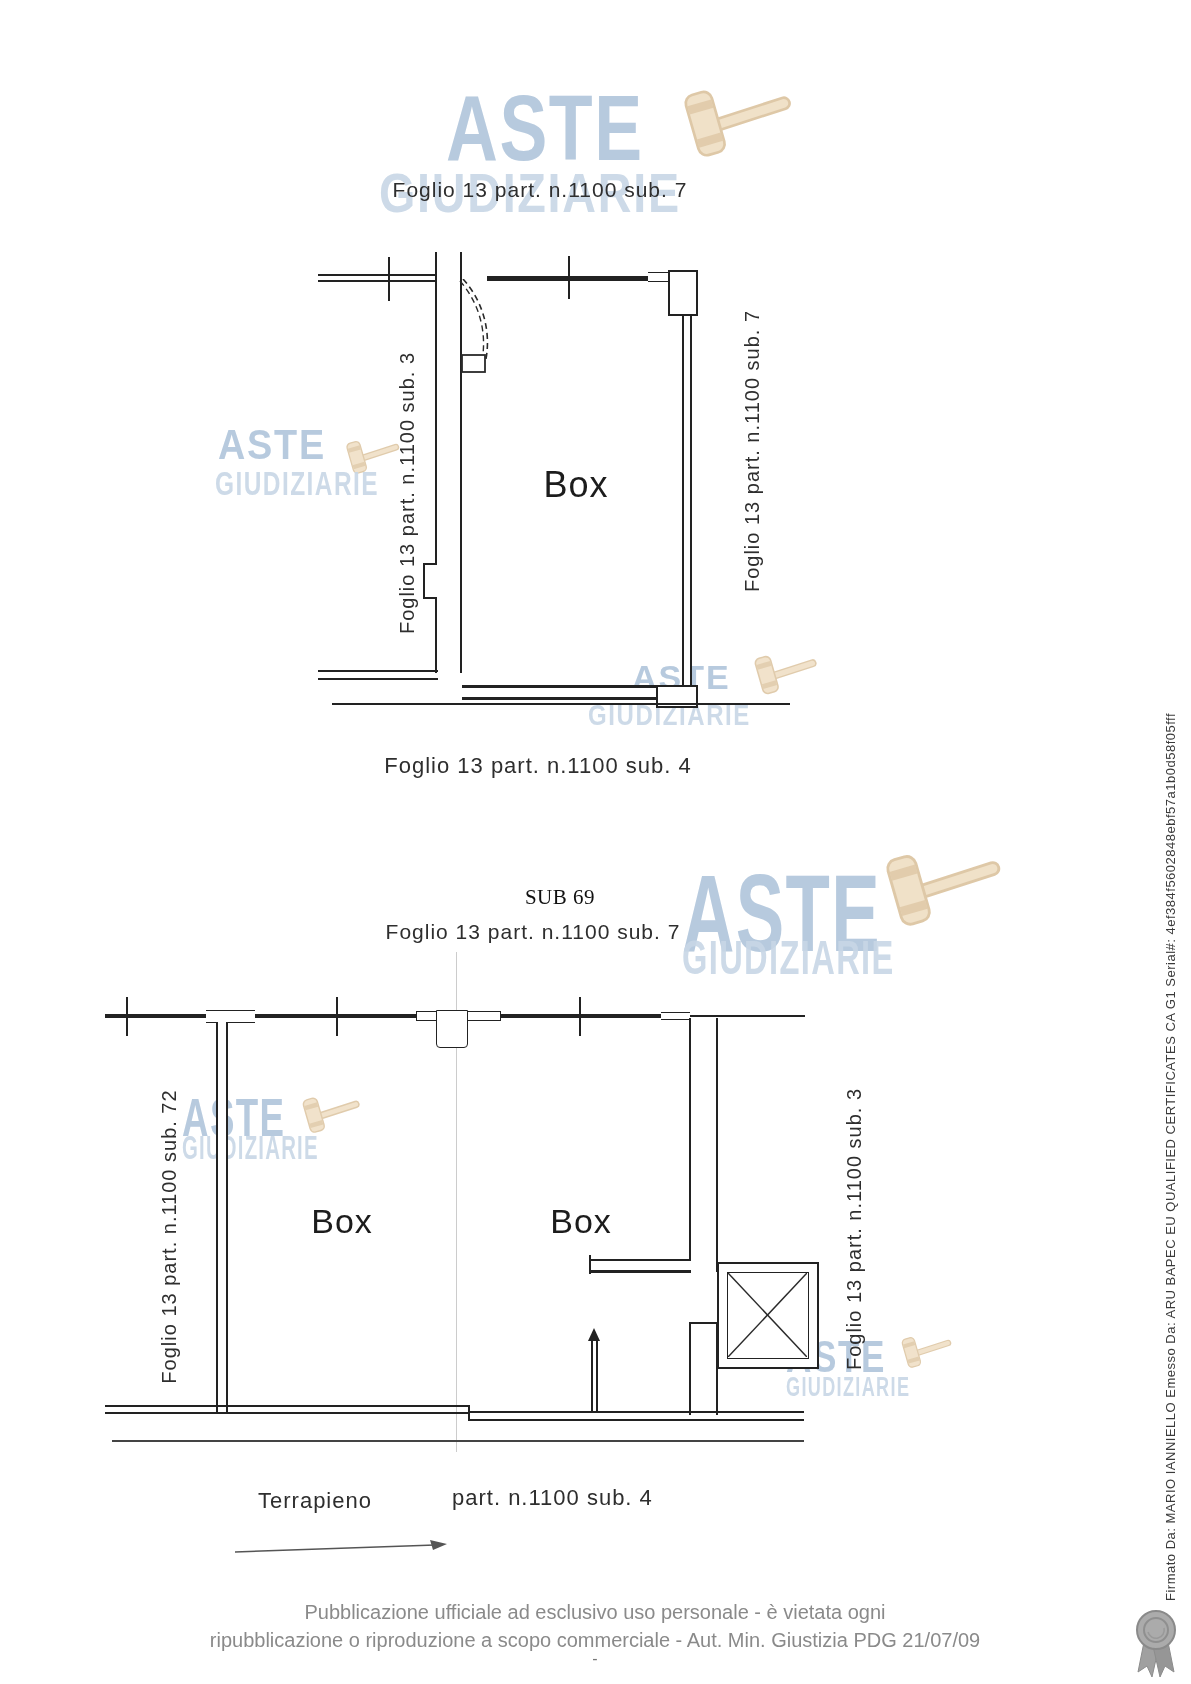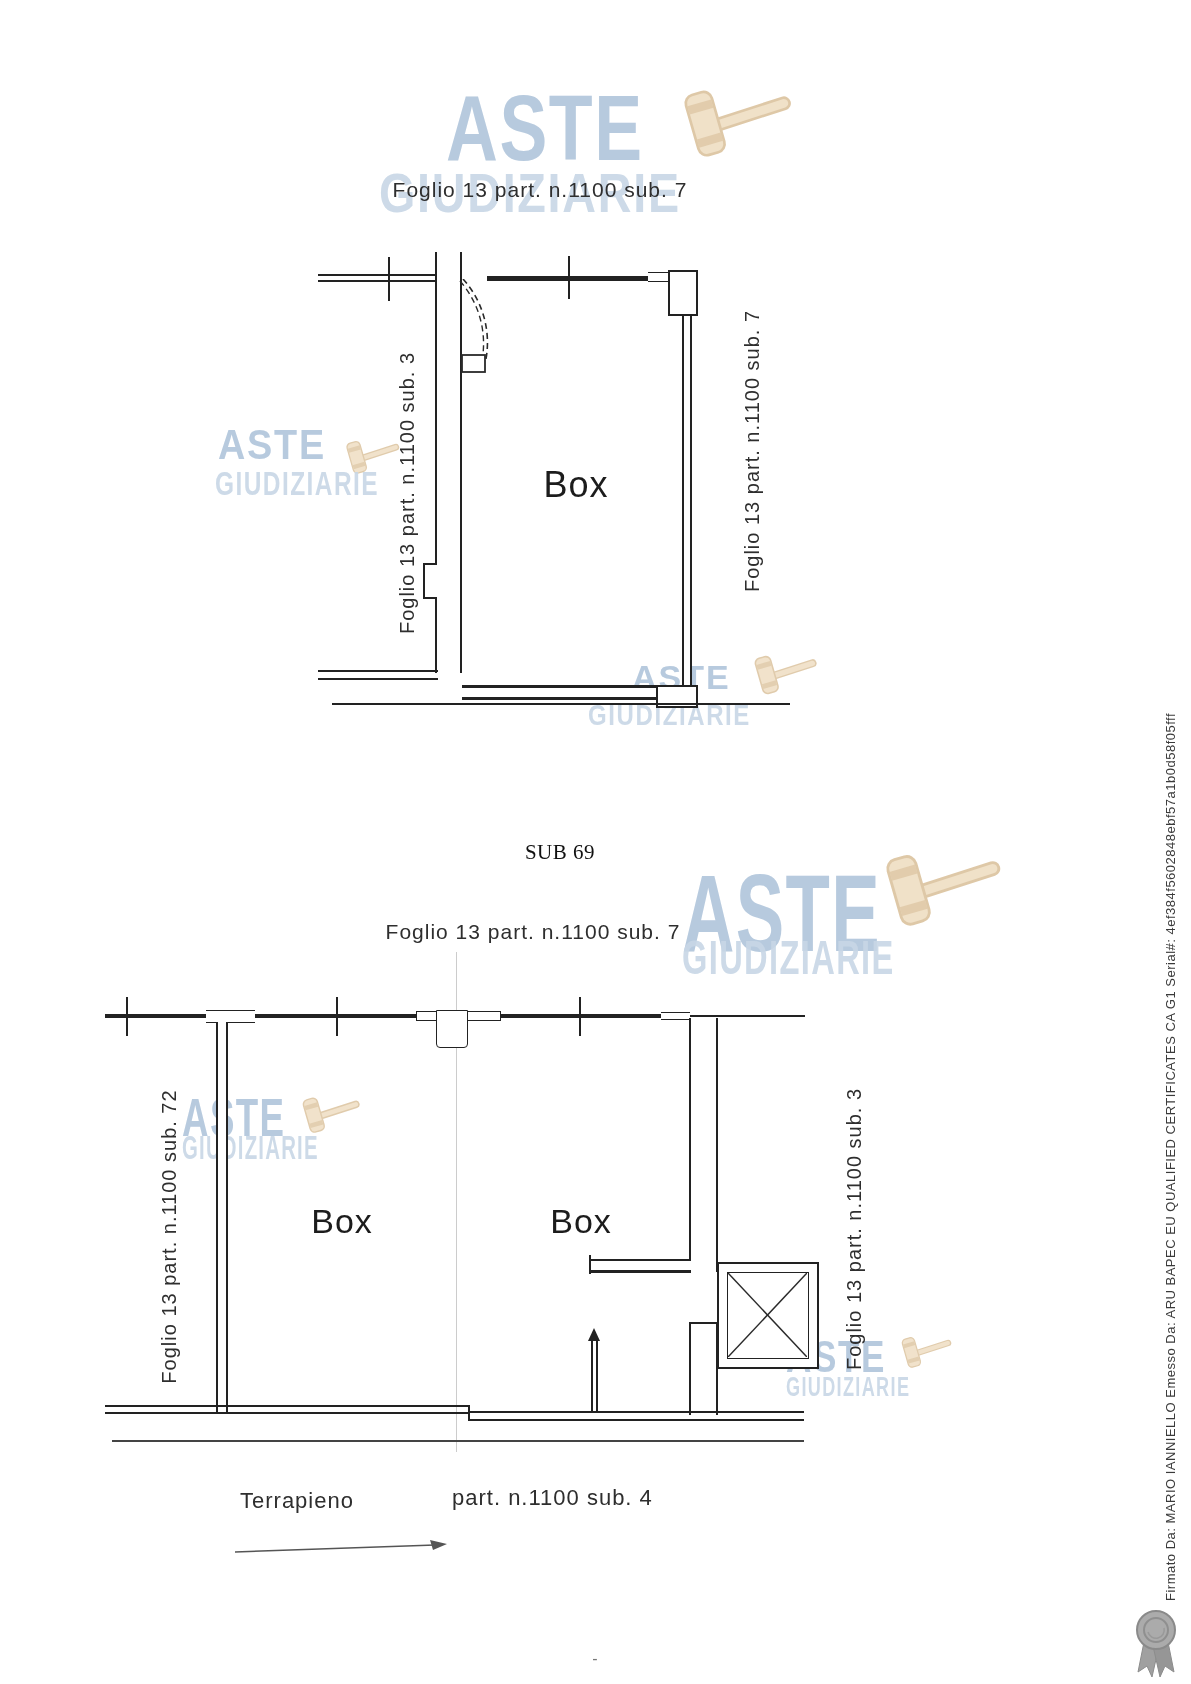--- a/index.html
+++ b/index.html
@@ -16,21 +16,21 @@
   .rot{position:absolute;display:flex;align-items:center;justify-content:center;white-space:nowrap;
        transform:rotate(-90deg);transform-origin:0 0;color:#2e2e2e;font-size:20px;letter-spacing:1px;z-index:3;}
   .wm{position:absolute;font-weight:bold;line-height:1;white-space:nowrap;transform-origin:0 0;z-index:1;opacity:.9;}
   .wm-aste{color:#b0c5db;letter-spacing:2px;}
   .wm-giud{color:#c8d7e6;letter-spacing:2px;}
   .wm-url{position:absolute;left:222px;top:1464px;font-weight:bold;font-size:80px;letter-spacing:-2px;
           color:#fdfdfd;z-index:1;white-space:nowrap;
           -webkit-text-stroke:1.6px #c7c7c7;
           text-shadow:1px 0 #cccccc,-1px 0 #cccccc,0 1px #cccccc,0 -1px #cccccc,3px 3px 4px #dedede;}
   .footer-line{color:#8a8a8a;font-size:20px;text-align:center;line-height:28px;}
-  .serif{font-family:"Liberation Serif",serif;}
+  .serif{font-family:"Liberation Serif",serif;margin-top:45px;}
   .sig{position:absolute;display:flex;align-items:center;white-space:nowrap;transform:rotate(-90deg);
        transform-origin:0 0;color:#3a3a3a;font-size:13px;letter-spacing:.5px;z-index:3;}
 </style>
 </head>
 <body>
 
 <div class="page">
 
   <div class="wm wm-aste" style="left:446px;top:82px;font-size:92px;transform:scaleX(.78);">ASTE</div>
   <svg class="abs z1" style="left:653px;top:84px;" width="150" height="86" viewBox="0 0 120 80" opacity="0.85">
@@ -88,20 +88,21 @@
     <path d="M50 38 L112 18" stroke="#d9bf98" stroke-width="13" stroke-linecap="round"></path>
     <path d="M50 38 L112 18" stroke="#eedcbf" stroke-width="8" stroke-linecap="round"></path>
     <g transform="rotate(-16 38 36)">
       <rect x="26" y="8" width="25" height="58" rx="8" fill="#eedcbf" stroke="#d9bf98" stroke-width="2.5"></rect>
       <rect x="27" y="17" width="23" height="8" fill="#ddc49e"></rect>
       <rect x="27" y="49" width="23" height="8" fill="#ddc49e"></rect>
     </g>
   </svg>
   <div class="wm wm-giud" style="left:588px;top:700px;font-size:30px;transform:scaleX(.8);">GIUDIZIARIE</div>
 
+  <div class="caption" style="left:383px;top:753px;width:310px;font-size:22px;">Foglio 13 part. n.1100 sub. 4</div>
 
   <div class="caption serif" style="left:505px;top:840px;width:110px;font-size:21px;letter-spacing:.5px;color:#111;">SUB 69</div>
 
   <div class="wm wm-aste" style="left:682px;top:858px;font-size:110px;transform:scaleX(.66);">ASTE</div>
   <svg class="abs z1" style="left:864px;top:848px;" width="138" height="92" viewBox="0 0 120 80" opacity="0.85">
     <path d="M50 38 L112 18" stroke="#d9bf98" stroke-width="13" stroke-linecap="round"></path>
     <path d="M50 38 L112 18" stroke="#eedcbf" stroke-width="8" stroke-linecap="round"></path>
     <g transform="rotate(-16 38 36)">
       <rect x="26" y="8" width="25" height="58" rx="8" fill="#eedcbf" stroke="#d9bf98" stroke-width="2.5"></rect>
       <rect x="27" y="17" width="23" height="8" fill="#ddc49e"></rect>
@@ -176,28 +177,32 @@
   <div class="line z2" style="left:468px;top:1411px;width:336px;height:2px;"></div>
   <div class="line z2" style="left:468px;top:1419px;width:336px;height:2px;"></div>
   <div class="line z2" style="left:112px;top:1440px;width:692px;height:2px;background:#444;"></div>
 
   <div class="room" style="left:277px;top:1202px;width:130px;font-size:34px;">Box</div>
   <div class="room" style="left:516px;top:1202px;width:130px;font-size:34px;">Box</div>
 
   <div class="rot" style="left:156px;top:1419px;width:365px;height:26px;">Foglio 13 part. n.1100 sub. 72</div>
   <div class="rot" style="left:841px;top:1403px;width:348px;height:26px;">Foglio 13 part. n.1100 sub. 3</div>
 
-  <div class="caption" style="left:240px;top:1488px;width:150px;font-size:22px;text-align:left;">Terrapieno</div>
+  <div class="caption" style="left:240px;top:1488px;width:150px;font-size:22px;text-align:center;">Terrapieno</div>
   <div class="caption" style="left:452px;top:1485px;width:210px;font-size:22px;text-align:left;">part. n.1100 sub. 4</div>
   <svg class="abs z2" style="left:233px;top:1538px;" width="222" height="20" viewBox="0 0 222 20">
     <line x1="2" y1="14" x2="202" y2="7" stroke="#555" stroke-width="1.5"></line>
     <path d="M214 6 L197 2 L200 12 Z" fill="#555"></path>
   </svg>
 
 
+  <div class="abs z3" style="left:100px;top:1598px;width:990px;">
+    <div class="footer-line">Pubblicazione ufficiale ad esclusivo uso personale - è vietata ogni</div>
+    <div class="footer-line">ripubblicazione o riproduzione a scopo commerciale - Aut. Min. Giustizia PDG 21/07/09</div>
+  </div>
   <div class="abs z3" style="left:100px;top:1650px;width:990px;text-align:center;color:#777;font-size:16px;">-</div>
 
   <div class="sig" style="left:1163px;top:1601px;width:934px;height:15px;">Firmato Da: MARIO IANNIELLO Emesso Da: ARU BAPEC EU QUALIFIED CERTIFICATES CA G1 Serial#: 4ef384f5602848ebf57a1b0d58f05fff</div>
   <svg class="abs z3" style="left:1128px;top:1606px;" width="56" height="74" viewBox="0 0 56 74">
     <path d="M16 36 L10 66 L19 60 L24 71 L31 40 Z" fill="#a0a0a0" stroke="#8c8c8c" stroke-width="1"></path>
     <path d="M40 36 L46 66 L37 60 L32 71 L25 40 Z" fill="#969696" stroke="#8c8c8c" stroke-width="1"></path>
     <circle cx="28" cy="24" r="19" fill="#ababab" stroke="#8a8a8a" stroke-width="2"></circle>
     <circle cx="28" cy="24" r="12" fill="none" stroke="#8f8f8f" stroke-width="2"></circle>
     <path d="M20 26 a8 8 0 1 0 16 -4" fill="none" stroke="#999999" stroke-width="1.5"></path>
   </svg>

